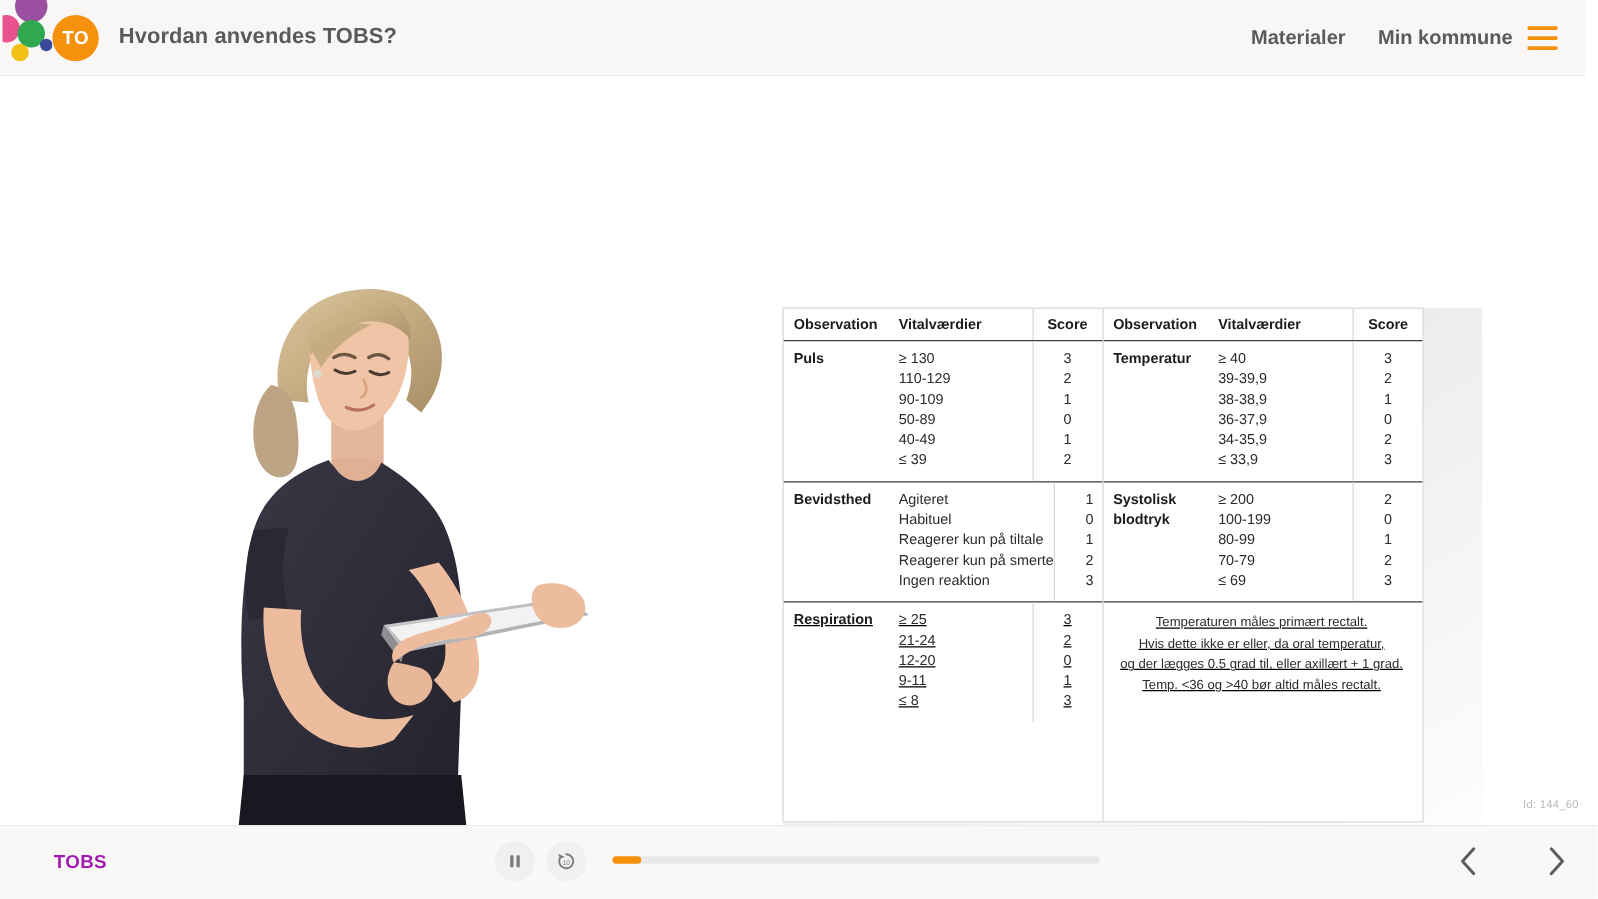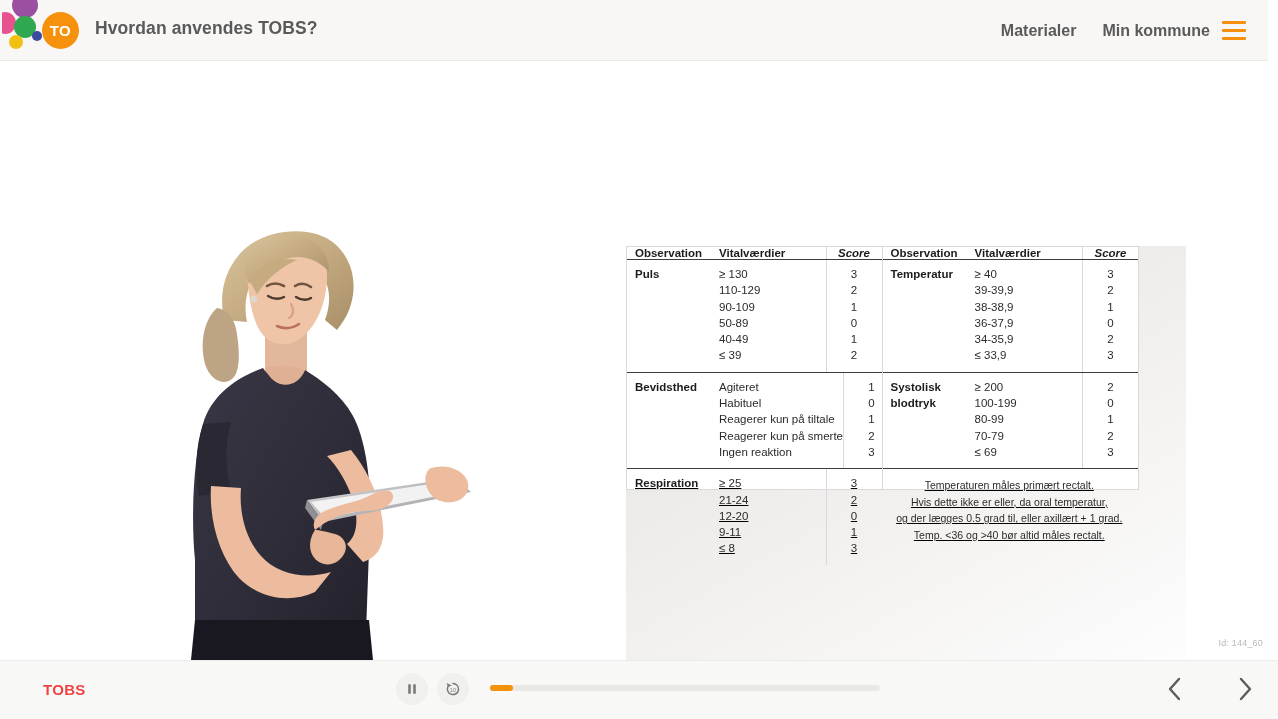--- a/index.html
+++ b/index.html
@@ -73,42 +73,42 @@
     width: 600px; height: 430px;
   }
   #table-shadow {
     position: absolute; left: 26px; top: 16px;
     width: 560px; height: 415px;
     background: linear-gradient(150deg, #e6e4e1 0%, #eeecea 40%, #f7f6f5 75%, #fdfdfd 100%);
     clip-path: polygon(0 0, 100% 0, 100% 100%, 0 100%);
   }
   #table-card {
     position: absolute; left: 26px; top: 16px;
-    width: 513px; height: 244px;
+    width: 513px; height: 412px;
     background: #ffffff;
     border: 1px solid #d9d9d9;
     display: flex;
   }
   .tbl-half { width: 50%; display: flex; flex-direction: column; }
   .tbl-half.left { border-right: 1px solid #d9d9d9; }
 
   .thead-row {
     display: flex; height: 26px; align-items: center;
     border-bottom: 1.5px solid #3c3c3c;
     font-size: 11.5px; font-weight: bold; color: #1c1c1c;
   }
   .tbody-group {
     display: flex; border-bottom: 1.5px solid #3c3c3c;
   }
   .tbody-group.last { border-bottom: none; text-decoration: underline; }
 
   .c-obs   { width: 88px; padding-left: 8px; flex: none; }
   .c-val   { flex: 1; padding-left: 4px; }
   .c-score { width: 56px; text-align: center; flex: none; border-left: 1px solid #d9d9d9; }
-  .thead-row .c-score { display: flex; align-items: center; justify-content: center; height: 100%; font-style: italic; }
+  .thead-row .c-score { display: flex; align-items: center; justify-content: center; height: 100%; }
 
   .tbody-group .c-obs,
   .tbody-group .c-val,
   .tbody-group .c-score { padding-top: 6px; padding-bottom: 8px; }
 
   .obs-label { font-size: 11.5px; font-weight: bold; color: #1c1c1c; line-height: 16.3px; }
   .val-line  { font-size: 11.5px; color: #2b2b2b; line-height: 16.3px; white-space: nowrap; }
   .score-line{ font-size: 11.5px; color: #2b2b2b; line-height: 16.3px; }
 
   .note-cell {
@@ -123,21 +123,21 @@
 
   
   #player-bar {
     position: absolute; left: 0; top: 660px;
     width: 1278px; height: 59px;
     background: #f8f8f7;
     border-top: 1px solid #ececec;
   }
   #player-title {
     position: absolute; left: 43px; top: 20px;
-    font-size: 15px; font-weight: bold; color: #ef4444;
+    font-size: 15px; font-weight: bold; color: #a21caf;
     letter-spacing: .3px;
   }
   .round-btn {
     position: absolute; top: 673px;
     width: 32px; height: 32px; border-radius: 50%;
     background: #f0f0ef; border: none; cursor: pointer;
     display: flex; align-items: center; justify-content: center;
   }
   #pause-button { left: 396px; }
   #replay-button { left: 437px; }

